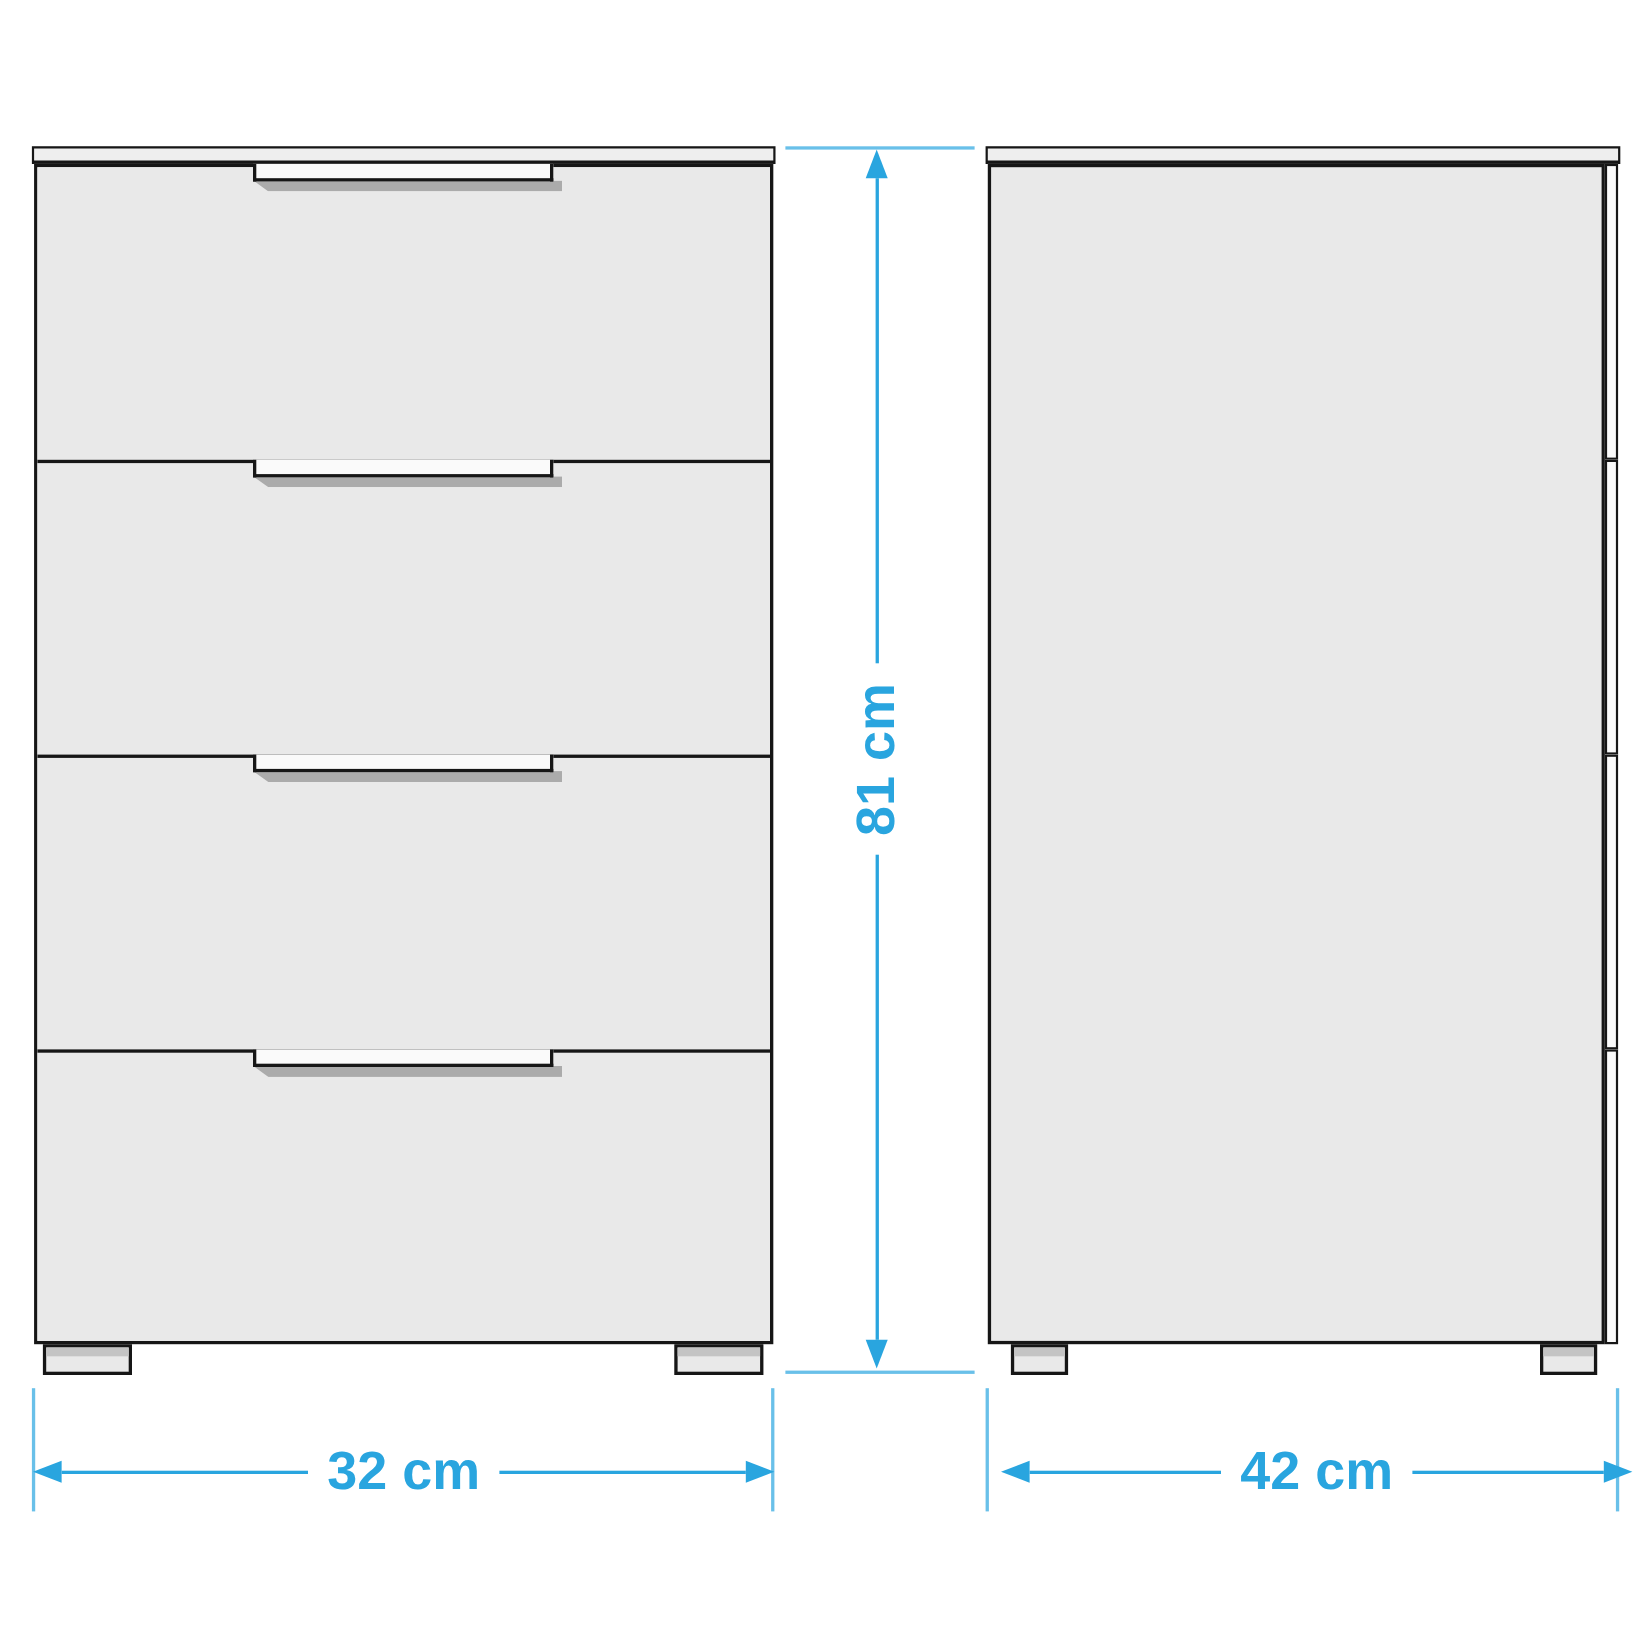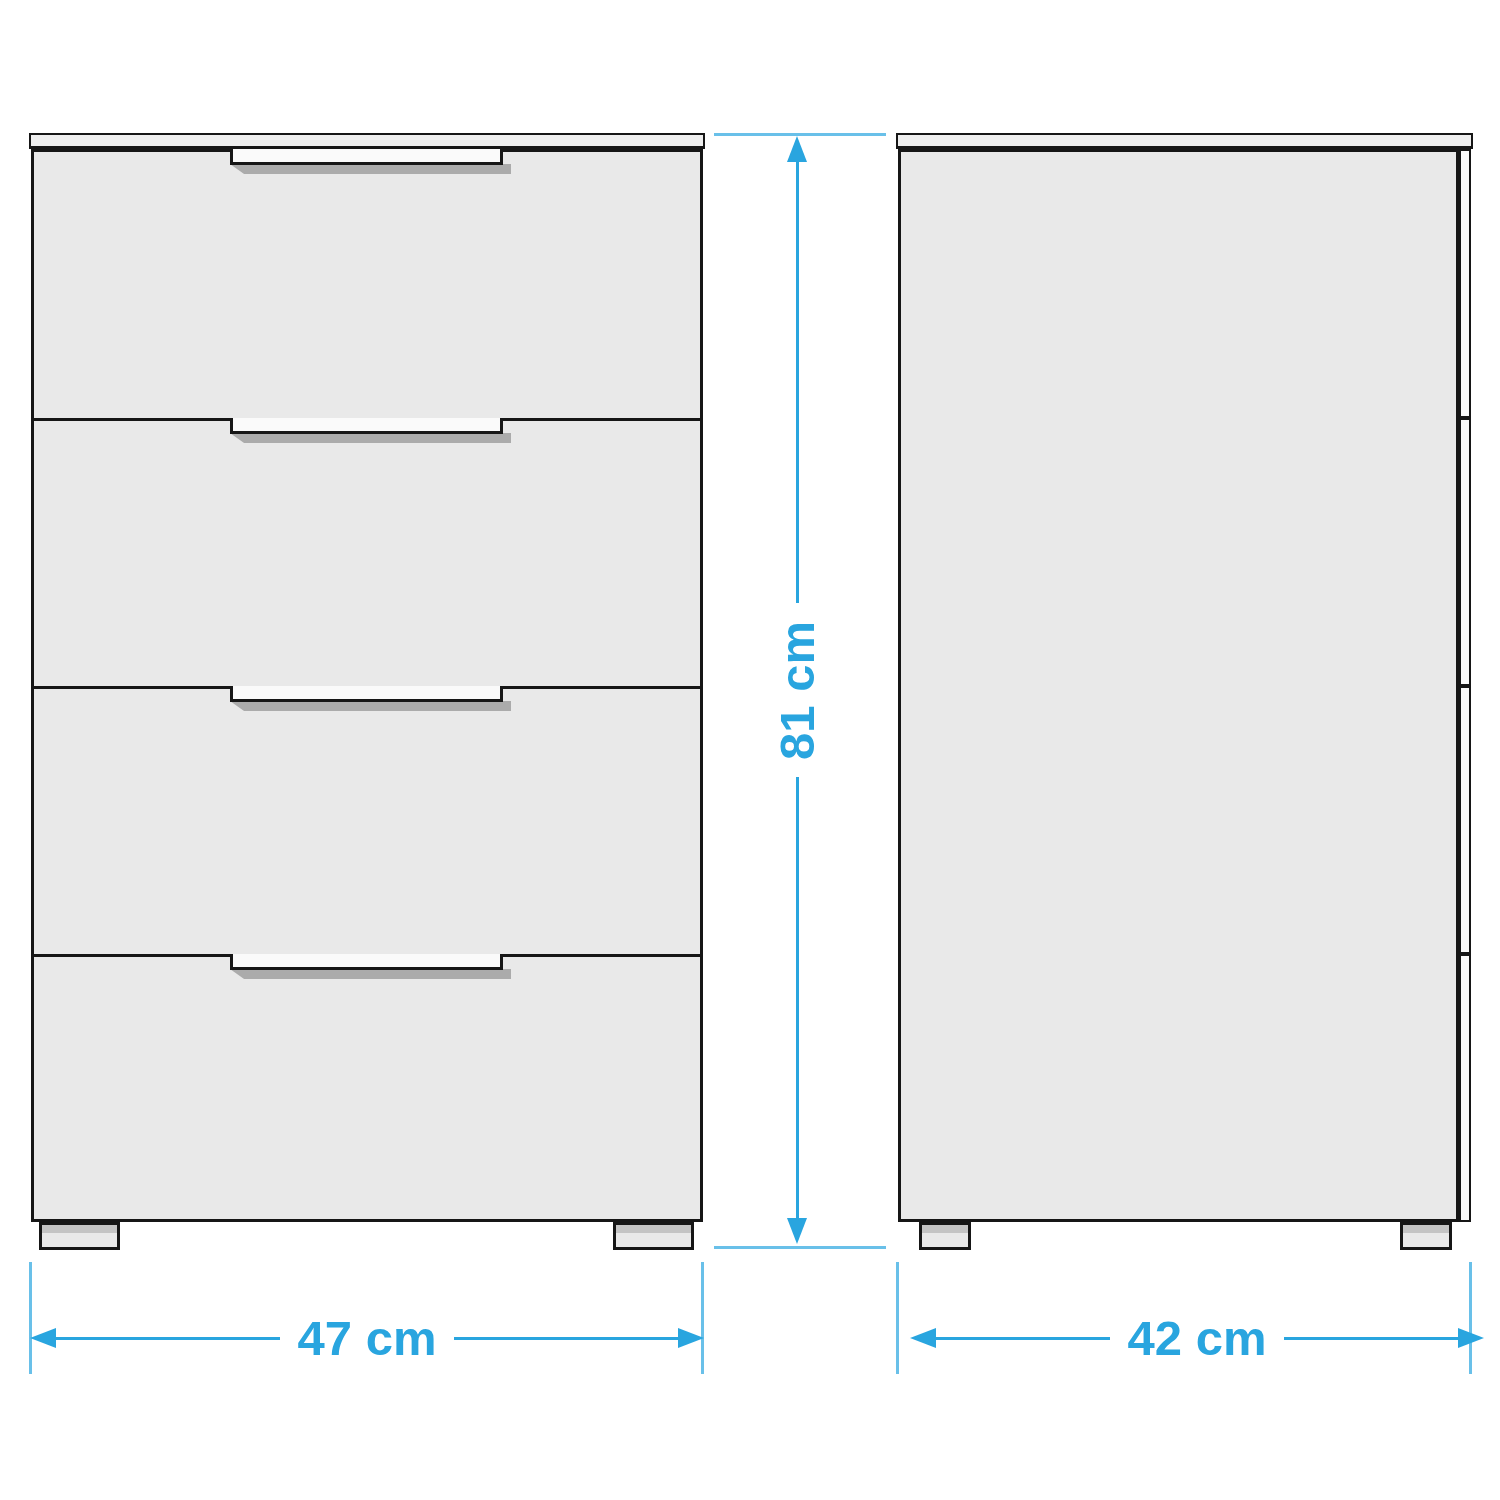--- a/index.html
+++ b/index.html
@@ -87,21 +87,21 @@
       <div class="foot-cap"></div>
     </div>
   </div>
 
   <div>
     <div class="abs ext-v" style="left:29px;top:1262px;height:112px;"></div>
     <div class="abs ext-v" style="left:701px;top:1262px;height:112px;"></div>
     <div class="abs dim-row" style="left:30px;top:1320px;width:674px;height:36px;">
       <div class="arr arr-left"></div>
       <div class="hseg"></div>
-      <div class="dim-label">47 cm</div>
+      <div class="dim-label">32 cm</div>
       <div class="hseg"></div>
       <div class="arr arr-right"></div>
     </div>
   </div>
 
   <div>
     <div class="abs ext-h" style="left:714px;top:133px;width:172px;"></div>
     <div class="abs ext-h" style="left:714px;top:1246px;width:172px;"></div>
     <div class="abs dim-col" style="left:779px;top:136px;width:36px;height:1108px;">
       <div class="arr arr-up"></div>

